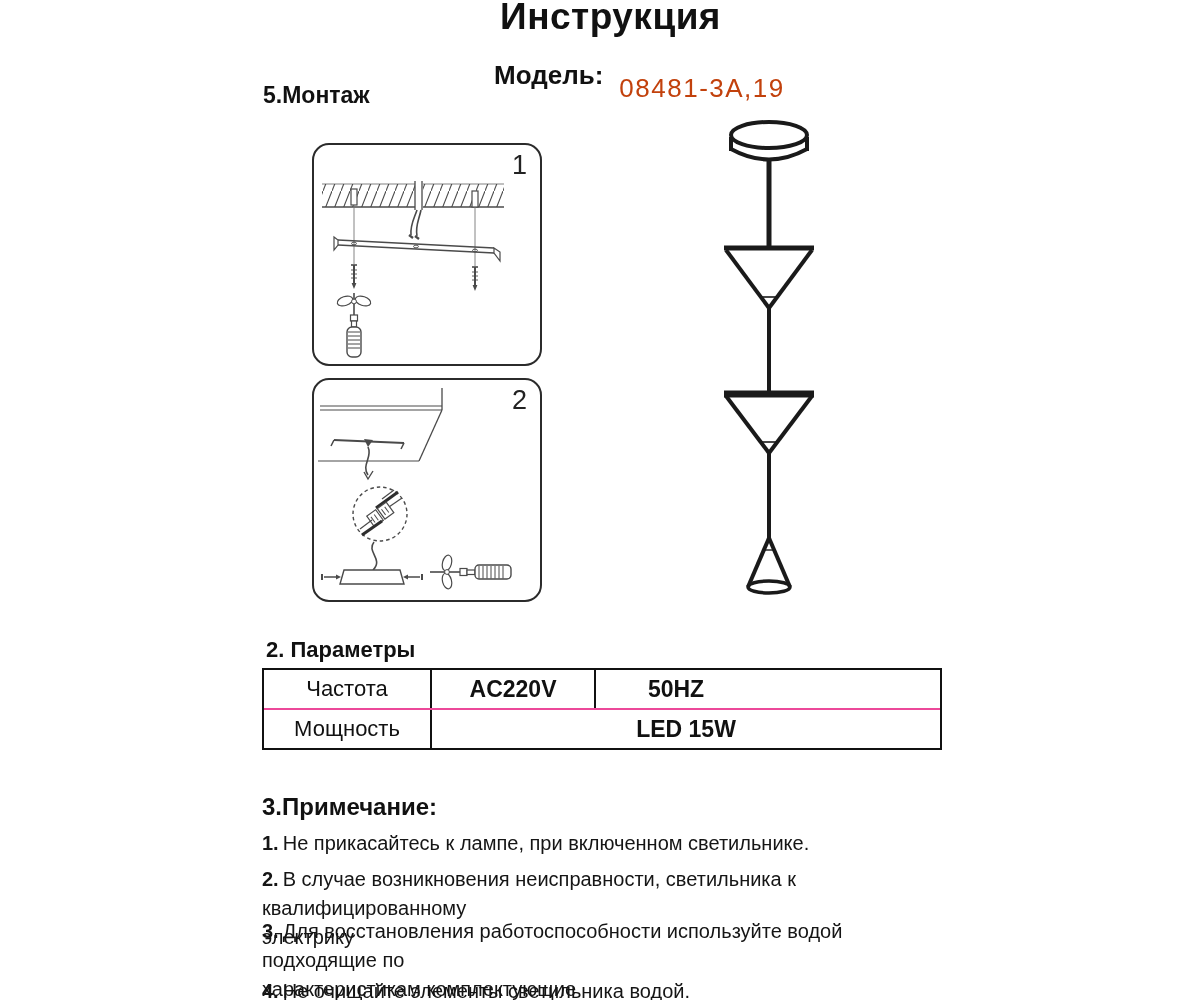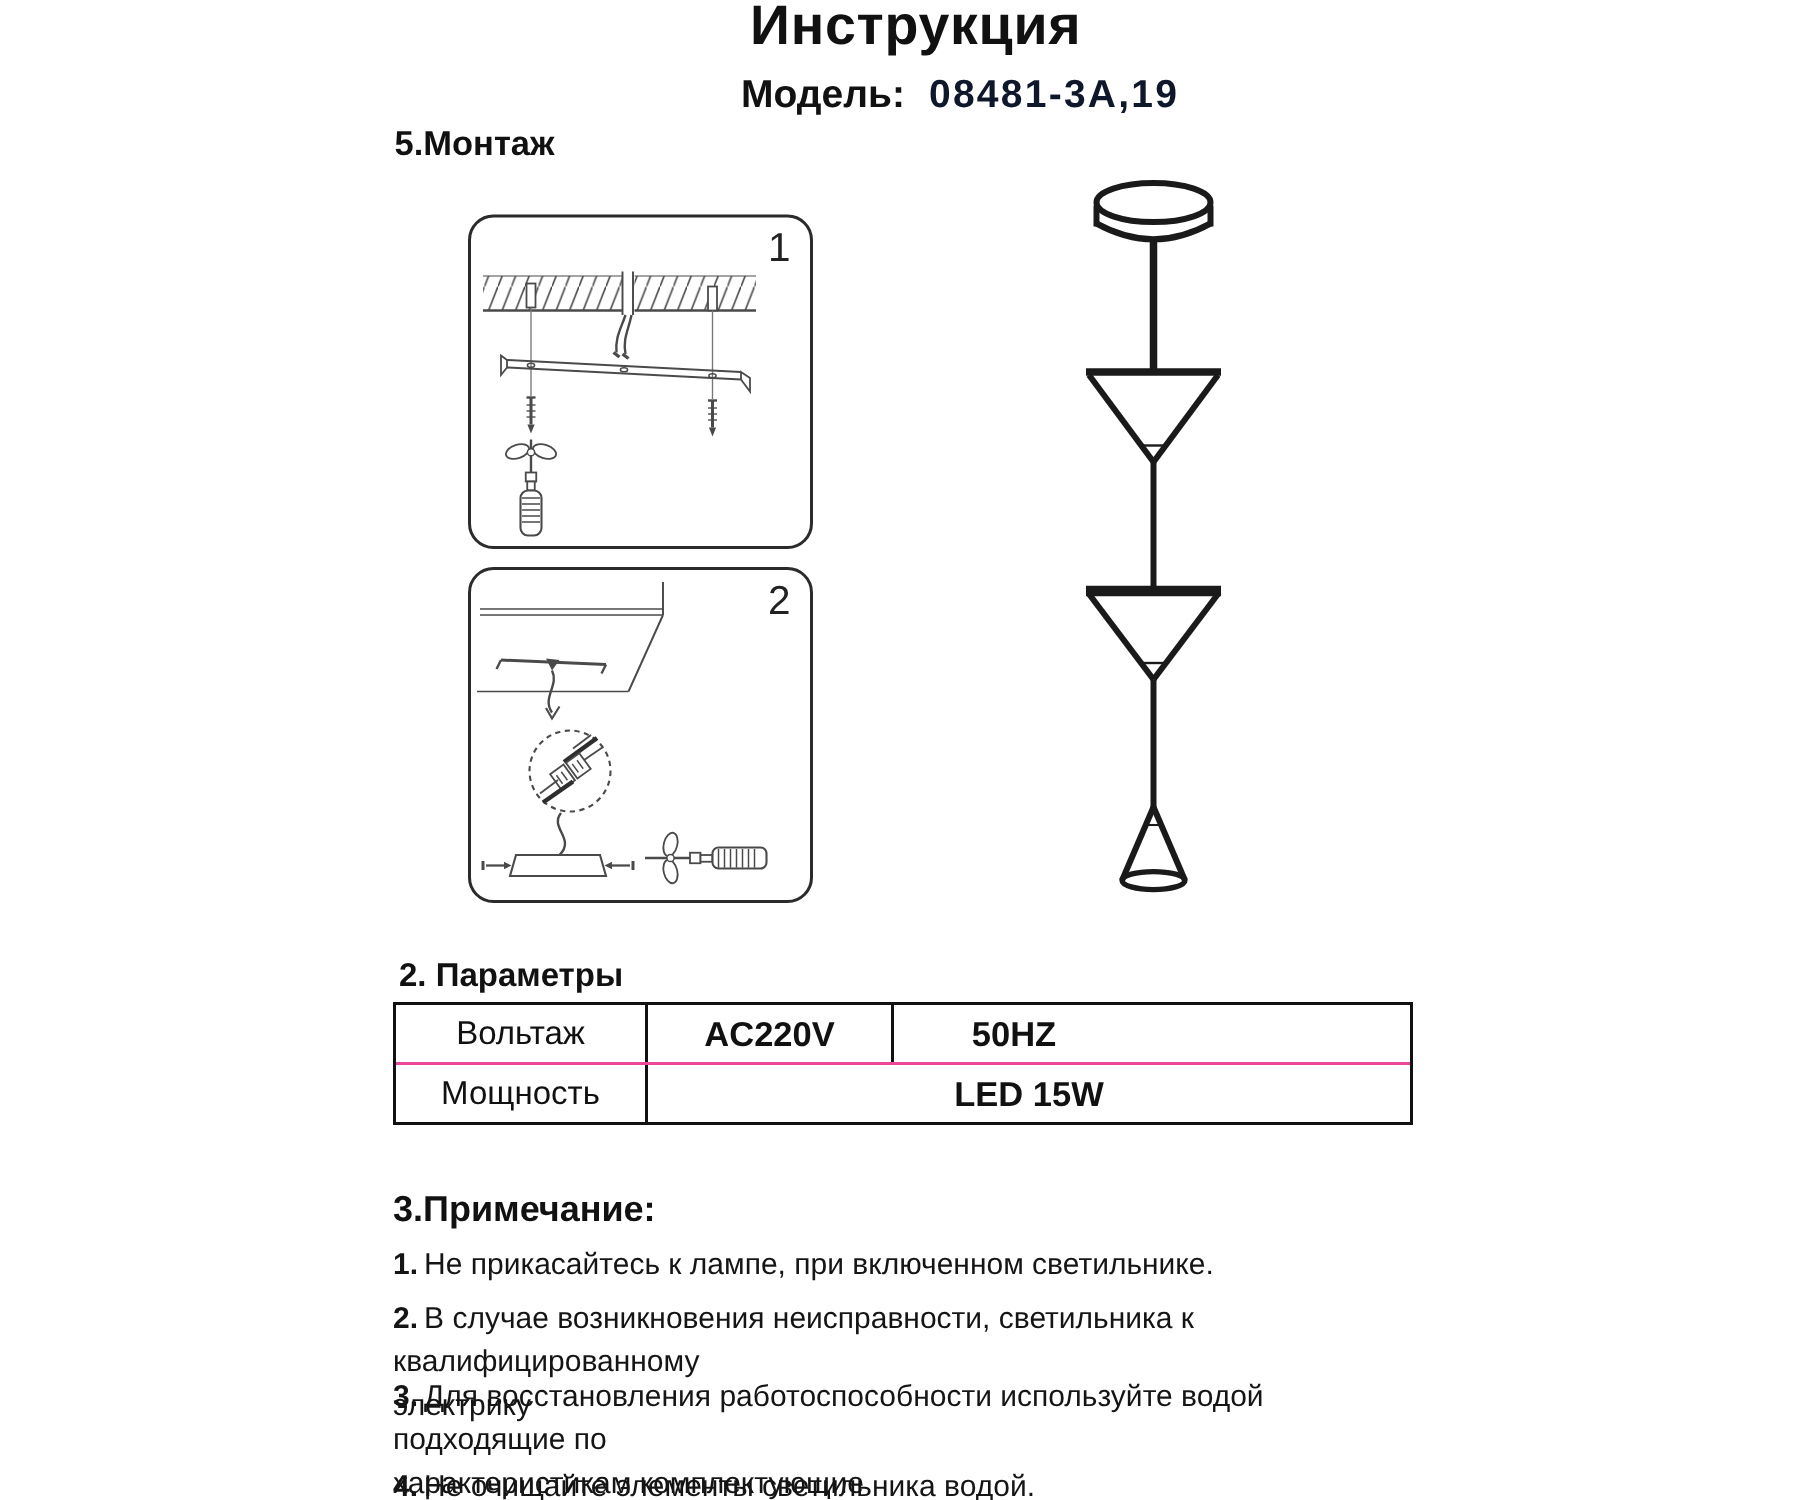--- a/index.html
+++ b/index.html
@@ -9,21 +9,21 @@
     margin:0 auto;
     padding-left:33px;
   }
   .abs{position:absolute;}
   .doc-title{
     left:0;right:0;top:-4px;text-align:center;
     font-size:37px;font-weight:bold;letter-spacing:0.5px;color:#111;
   }
   .model-row{left:494px;top:47px;display:flex;align-items:center;gap:16px;}
   .model-label{font-size:26px;font-weight:bold;color:#111;}
-  .model-value{font-size:26px;font-weight:700;letter-spacing:1.5px;color:#0f172a;}
+  .model-value{font-size:26px;font-weight:400;letter-spacing:1.5px;color:#c2410c;margin-top:26px;}
   .sec-heading{font-weight:bold;color:#111;}
   .h-montage{left:263px;top:82px;font-size:23px;}
   .h-params{left:266px;top:637px;font-size:22px;}
   .h-notes{left:262px;top:793px;font-size:24px;}
   .diagram-box{
     width:226px;border:2px solid #2b2b2b;border-radius:17px;background:#fff;
   }
   .box1{left:312px;top:143px;height:219px;}
   .box2{left:312px;top:378px;height:220px;}
   .step-num{
@@ -211,21 +211,21 @@
     <line x1="79" y1="428" x2="58" y2="477" stroke="#1a1a1a" stroke-width="4"></line>
     <line x1="79" y1="428" x2="100" y2="477" stroke="#1a1a1a" stroke-width="4"></line>
     <line x1="74" y1="440" x2="84" y2="440" stroke="#1a1a1a" stroke-width="1.4"></line>
     <ellipse cx="79" cy="477" rx="21" ry="6" fill="none" stroke="#1a1a1a" stroke-width="3.5"></ellipse>
   </svg>
 
   <div class="abs sec-heading h-params">2. Параметры</div>
 
   <div class="abs param-table">
     <div class="prow prow-1">
-      <div class="pcell">Вольтаж</div>
+      <div class="pcell">Частота</div>
       <div class="pcell bold">AC220V</div>
       <div class="pcell bold">50HZ</div>
     </div>
     <div class="prow prow-2">
       <div class="pcell">Мощность</div>
       <div class="pcell bold">LED 15W</div>
     </div>
   </div>
 
   <div class="abs sec-heading h-notes">3.Примечание:</div>

